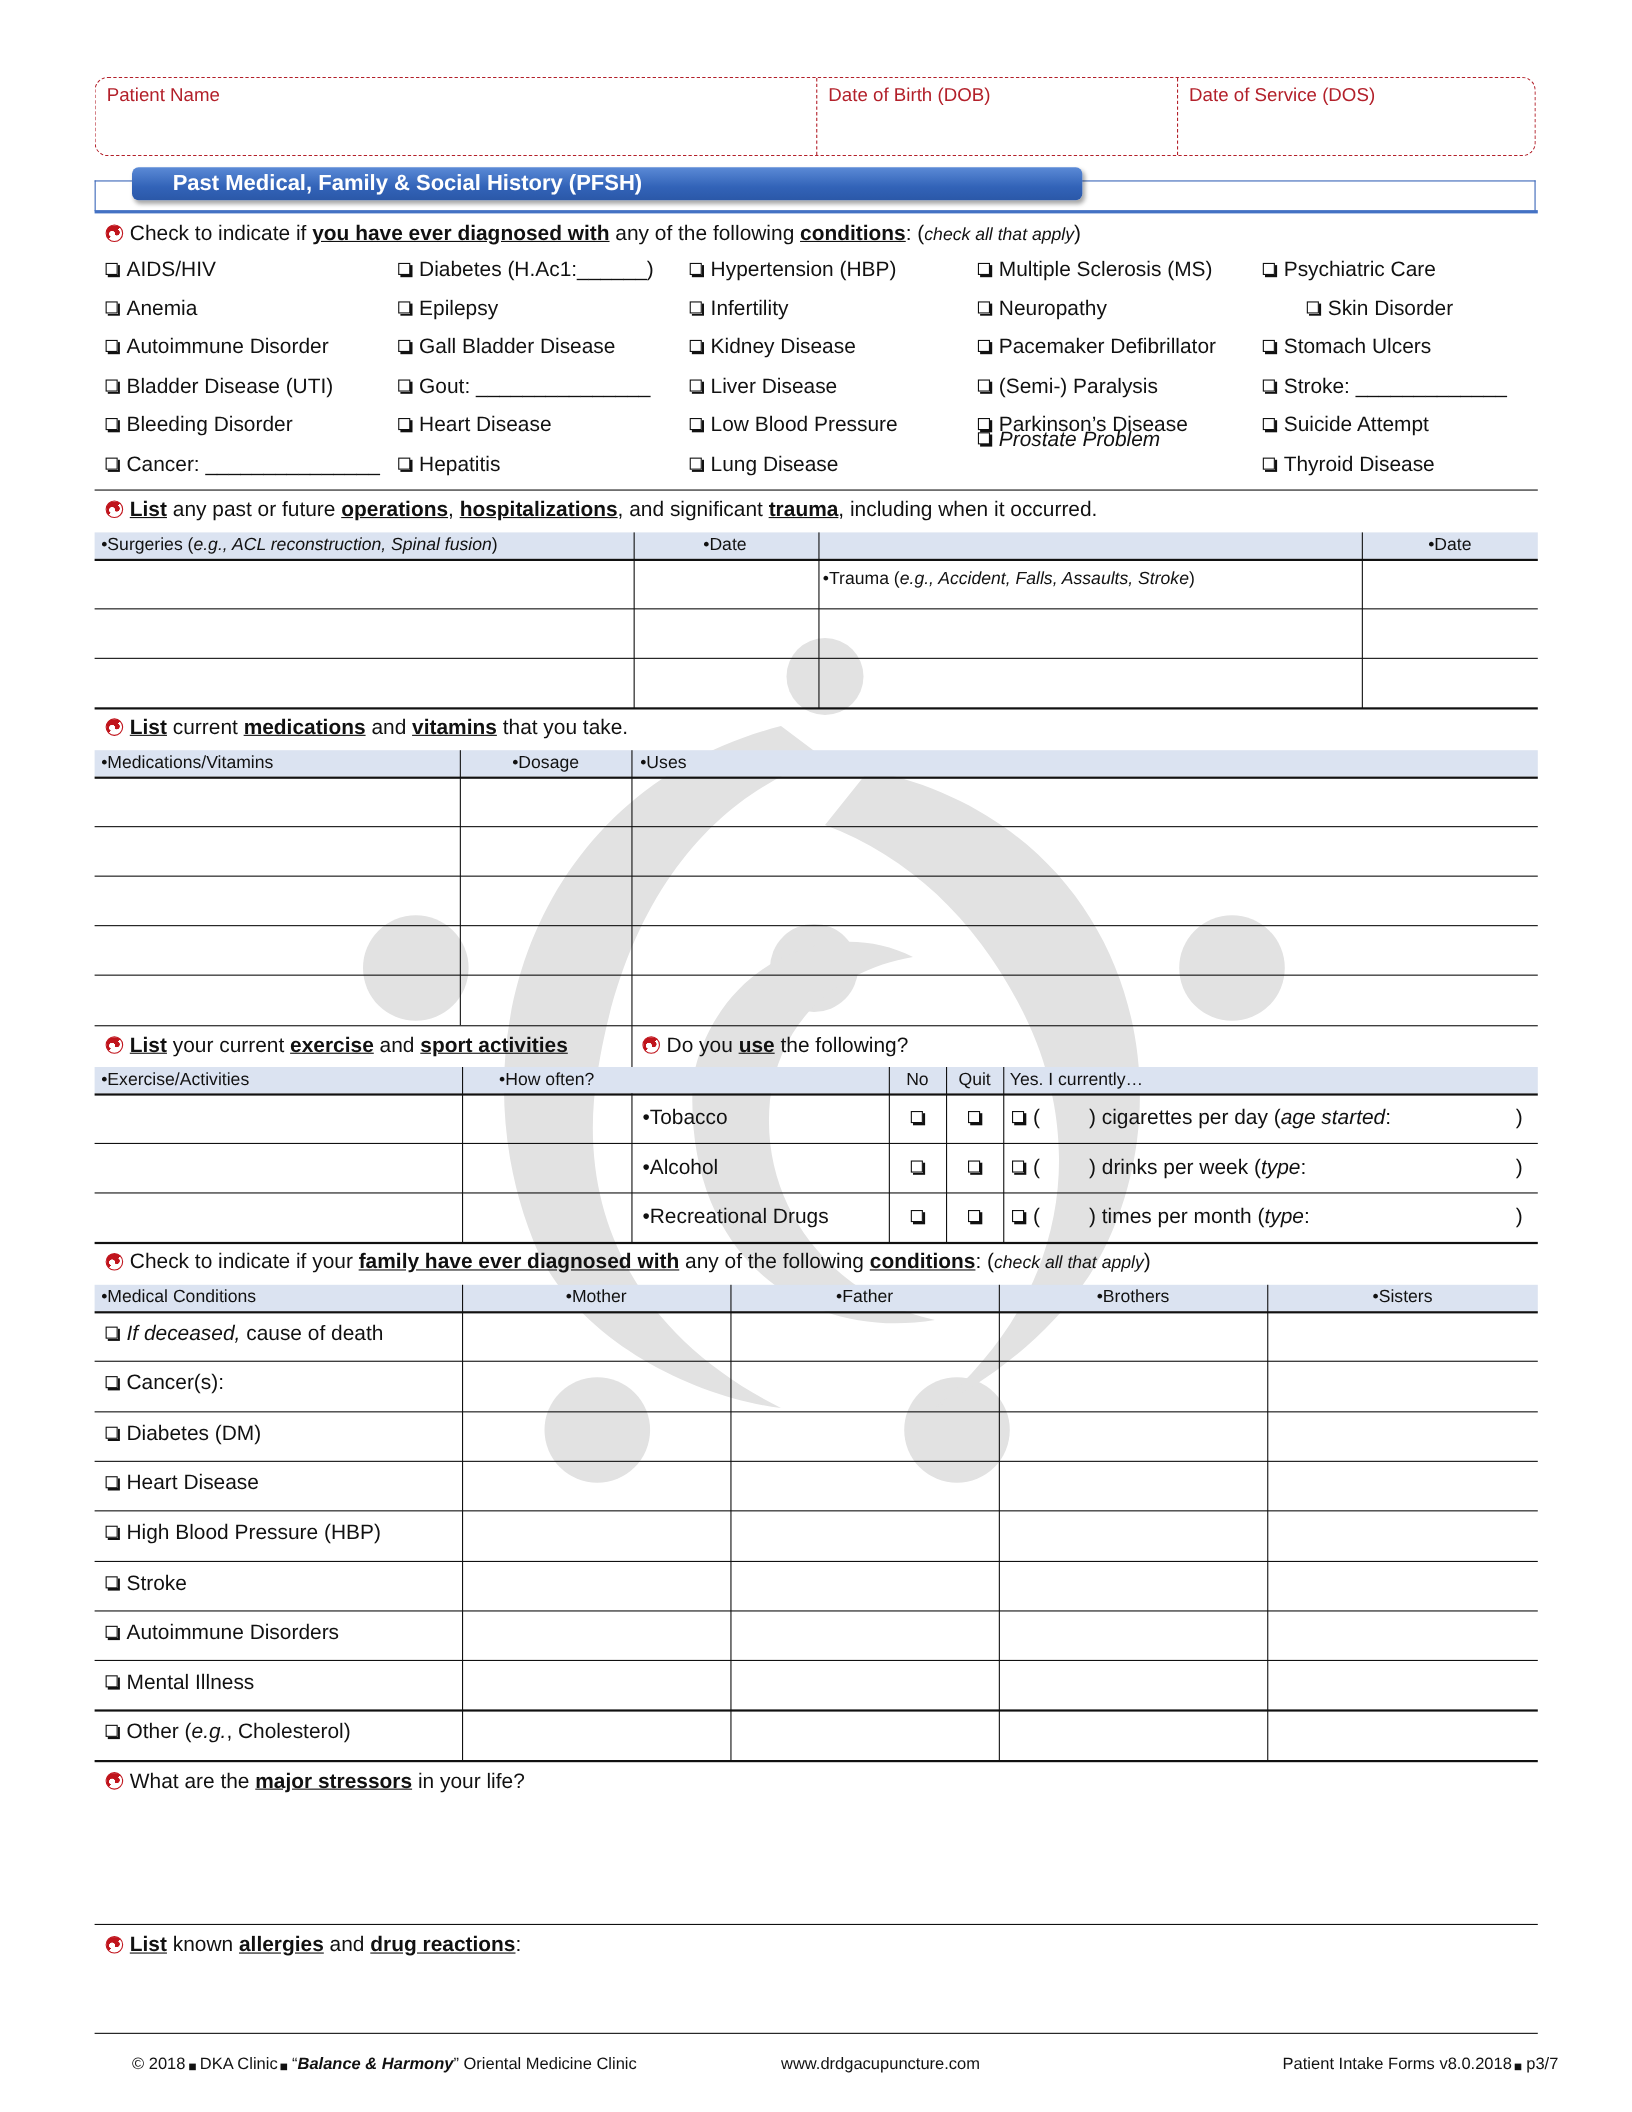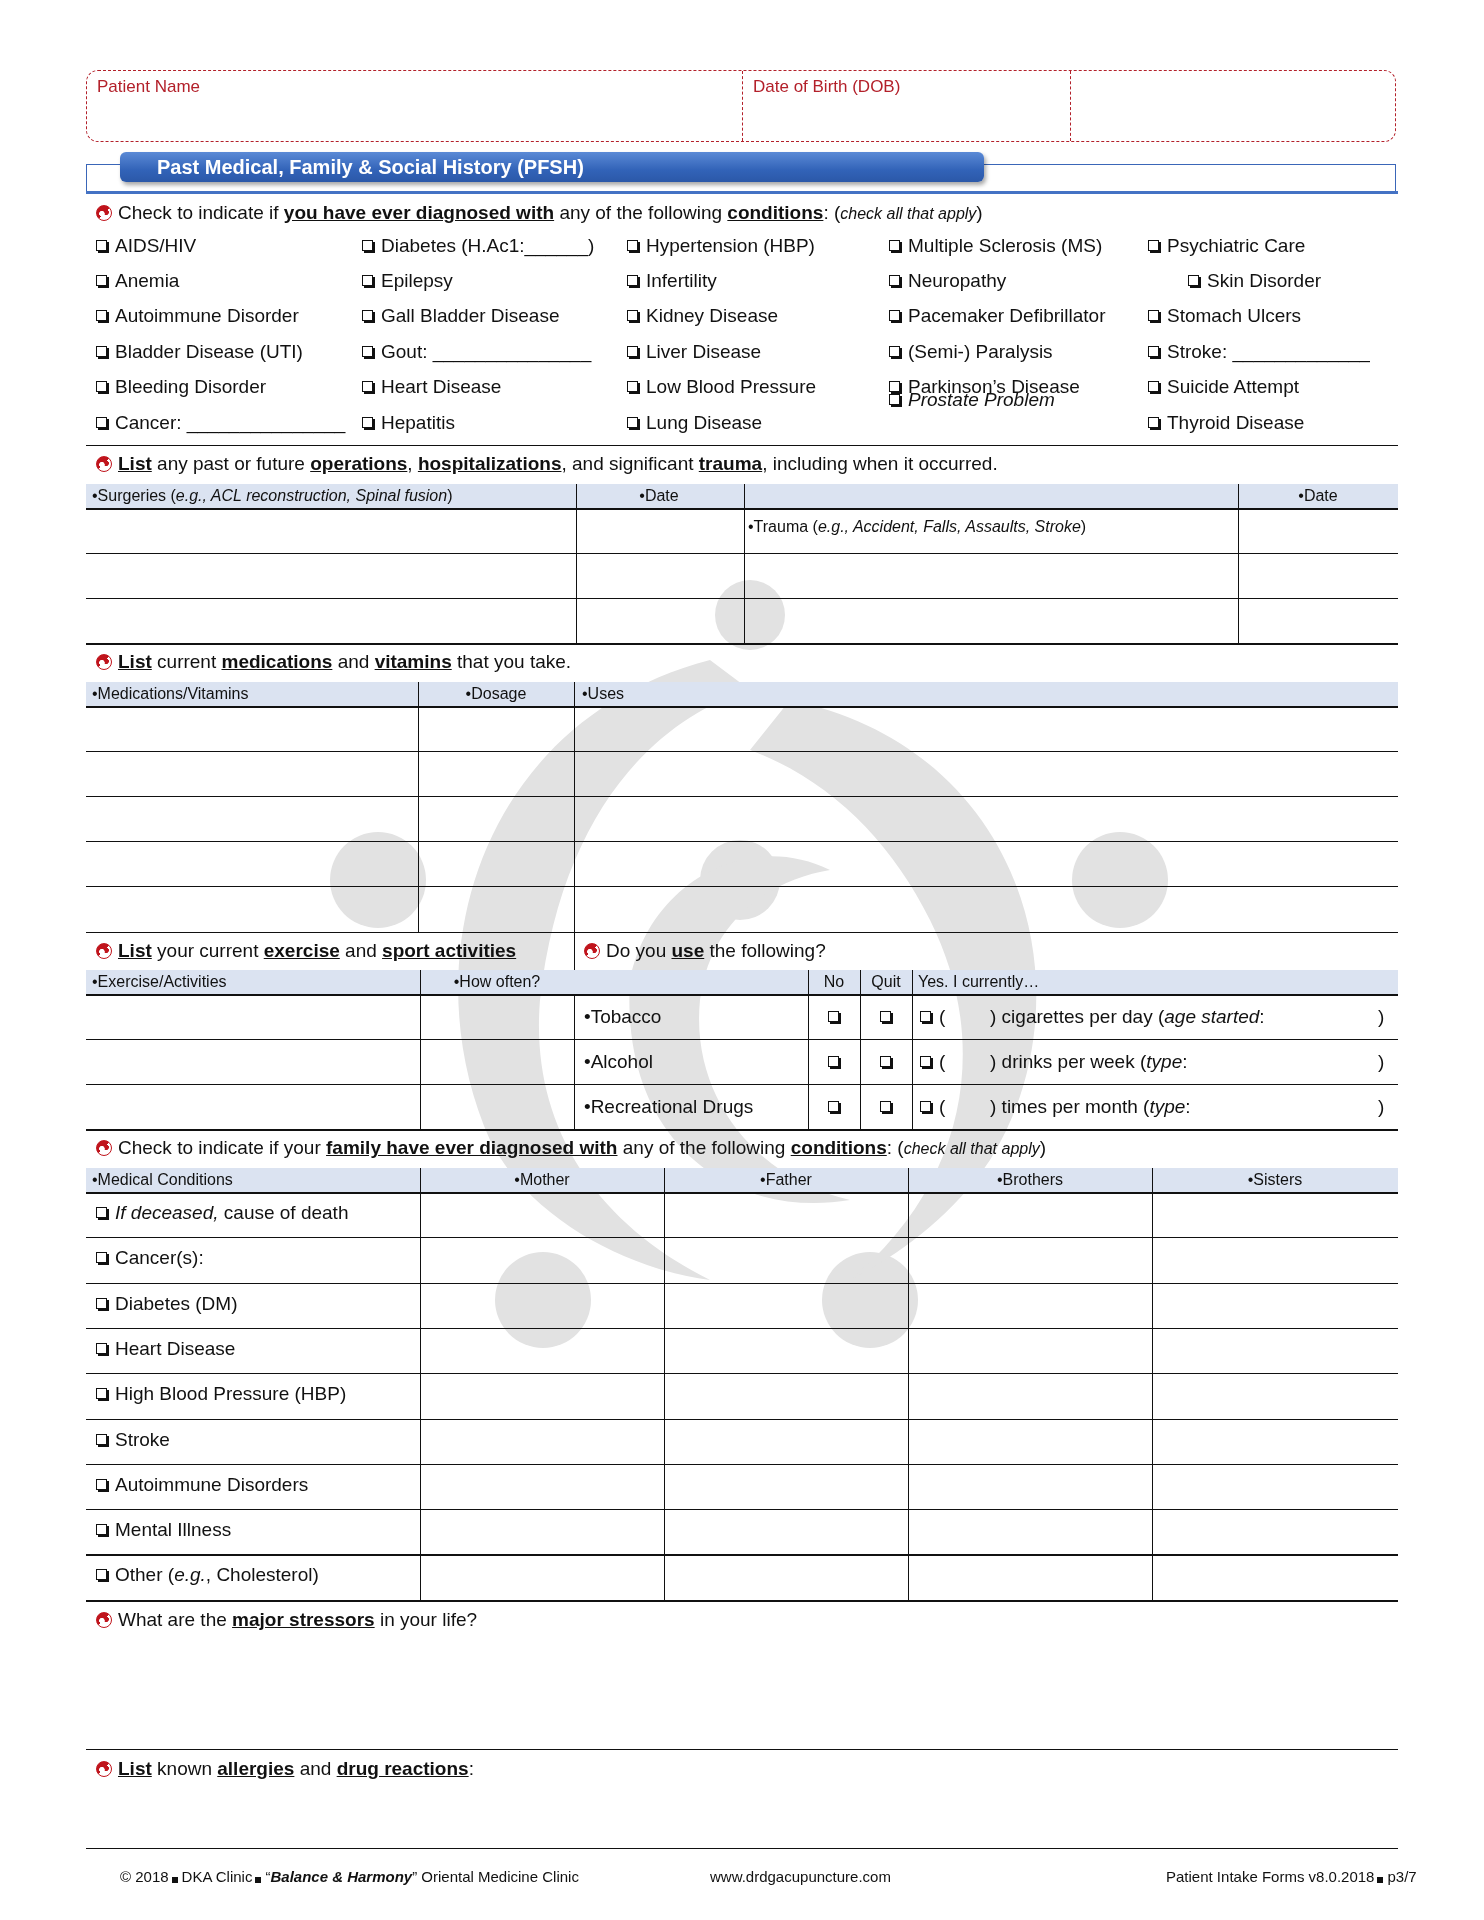--- a/index.html
+++ b/index.html
@@ -63,20 +63,21 @@
     <path d="M460 120 C700 170 760 420 660 580 C620 640 560 680 520 700 C640 600 660 460 600 340 C560 260 500 200 420 170 Z"></path>
     <path d="M300 400 C320 300 420 250 500 290 C440 300 380 340 370 420 C360 520 430 600 520 620 C400 640 290 560 300 400 Z"></path>
   </g>
 </svg>
 
 <div class="layer">
 
   <div class="hdr">
     <div class="cell c1"><span>Patient Name</span></div>
     <div class="cell c2"><span>Date of Birth (DOB)</span></div>
+    <div class="cell c3"><span>Date of Service (DOS)</span></div>
   </div>
 
   <div class="bar-frame"></div>
   <div class="bar-under"></div>
   <div class="bar-pill">Past Medical, Family &amp; Social History (PFSH)</div>
 
   <div class="prompt" style="top:202px;">
     <span class="yy"></span><span>Check to indicate if </span><b>you have ever diagnosed with</b><span> any of the following </span><b>conditions</b><span>: (</span><i style="font-size:16px">check all that apply</i><span>)</span>
   </div>
   <div id="cond-grid">

